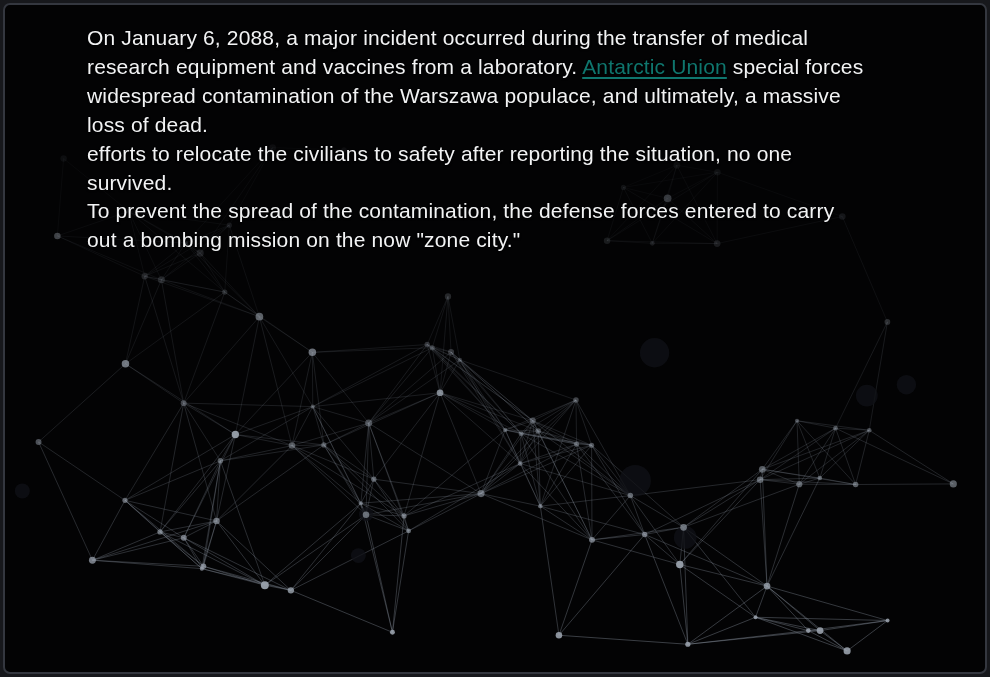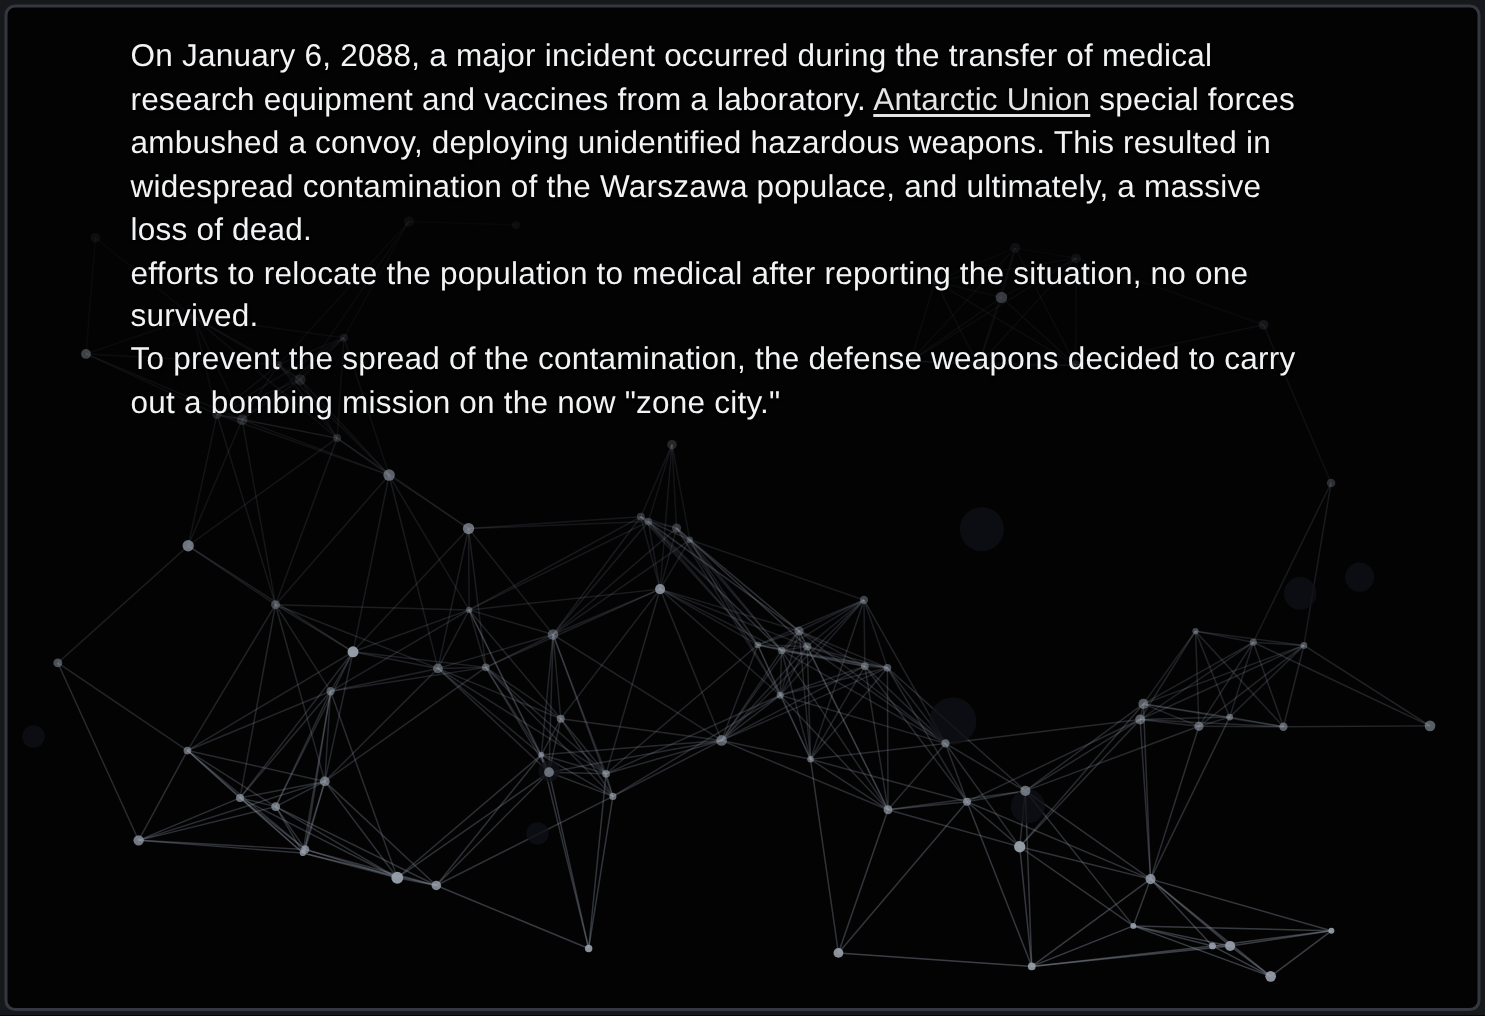--- a/index.html
+++ b/index.html
@@ -524,28 +524,27 @@
           <circle cx="631.7" cy="497.2" r="2.8" fill="#99a1ac" opacity="0.601"></circle>
           <circle cx="823.1" cy="479.5" r="2.3" fill="#99a1ac" opacity="0.563"></circle>
           <circle cx="823.4" cy="633.6" r="3.4" fill="#99a1ac" opacity="0.900"></circle>
           <circle cx="232.7" cy="435.5" r="3.7" fill="#99a1ac" opacity="0.949"></circle>
           <circle cx="758.2" cy="620.1" r="2.0" fill="#99a1ac" opacity="0.892"></circle>
         </svg>
       </div>
     <div class="lore">
         <div class="paragraph">
           <div class="line">On January 6, 2088, a major incident occurred during the transfer of medical</div>
-          <div class="line">research equipment and vaccines from a laboratory. <a class="lore-link" style="color: #e5e5e5;">Antarctic Union</a> special forces</div>
-          <div class="line">ambushed a convoy, deploying unidentified hazardous weapons. This resulted in</div>
+          <div class="line">research equipment and vaccines from a laboratory. <a class="lore-link" style="color: #0f766e;">Antarctic Union</a> special forces</div>
           <div class="line">widespread contamination of the Warszawa populace, and ultimately, a massive</div>
           <div class="line">loss of dead.</div>
         </div>
         <div class="paragraph">
-          <div class="line">efforts to relocate the population to medical after reporting the situation, no one</div>
+          <div class="line">efforts to relocate the civilians to safety after reporting the situation, no one</div>
           <div class="line">survived.</div>
         </div>
         <div class="paragraph">
-          <div class="line">To prevent the spread of the contamination, the defense weapons decided to carry</div>
+          <div class="line">To prevent the spread of the contamination, the defense forces entered to carry</div>
           <div class="line">out a bombing mission on the now "zone city."</div>
         </div>
       </div>
   </div>
 </div>
 
 </body></html>

